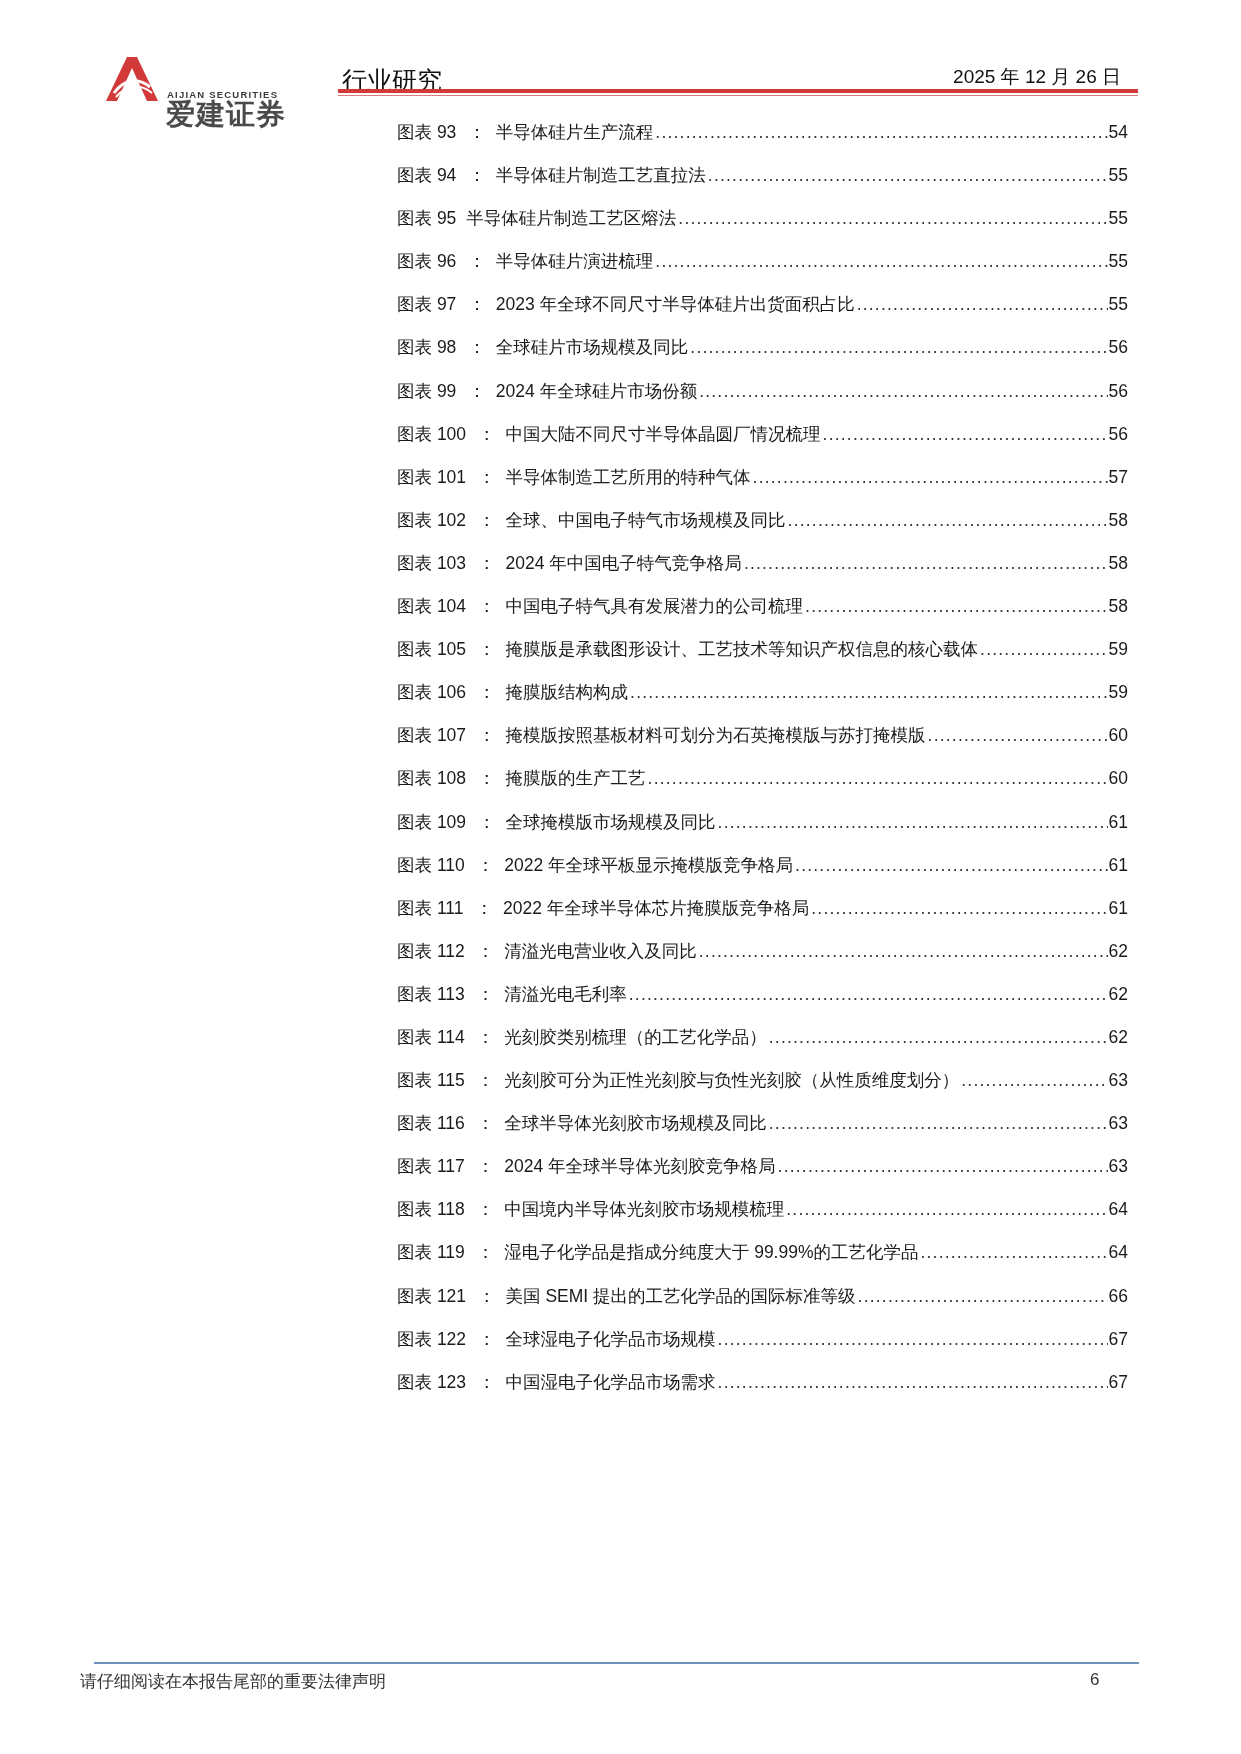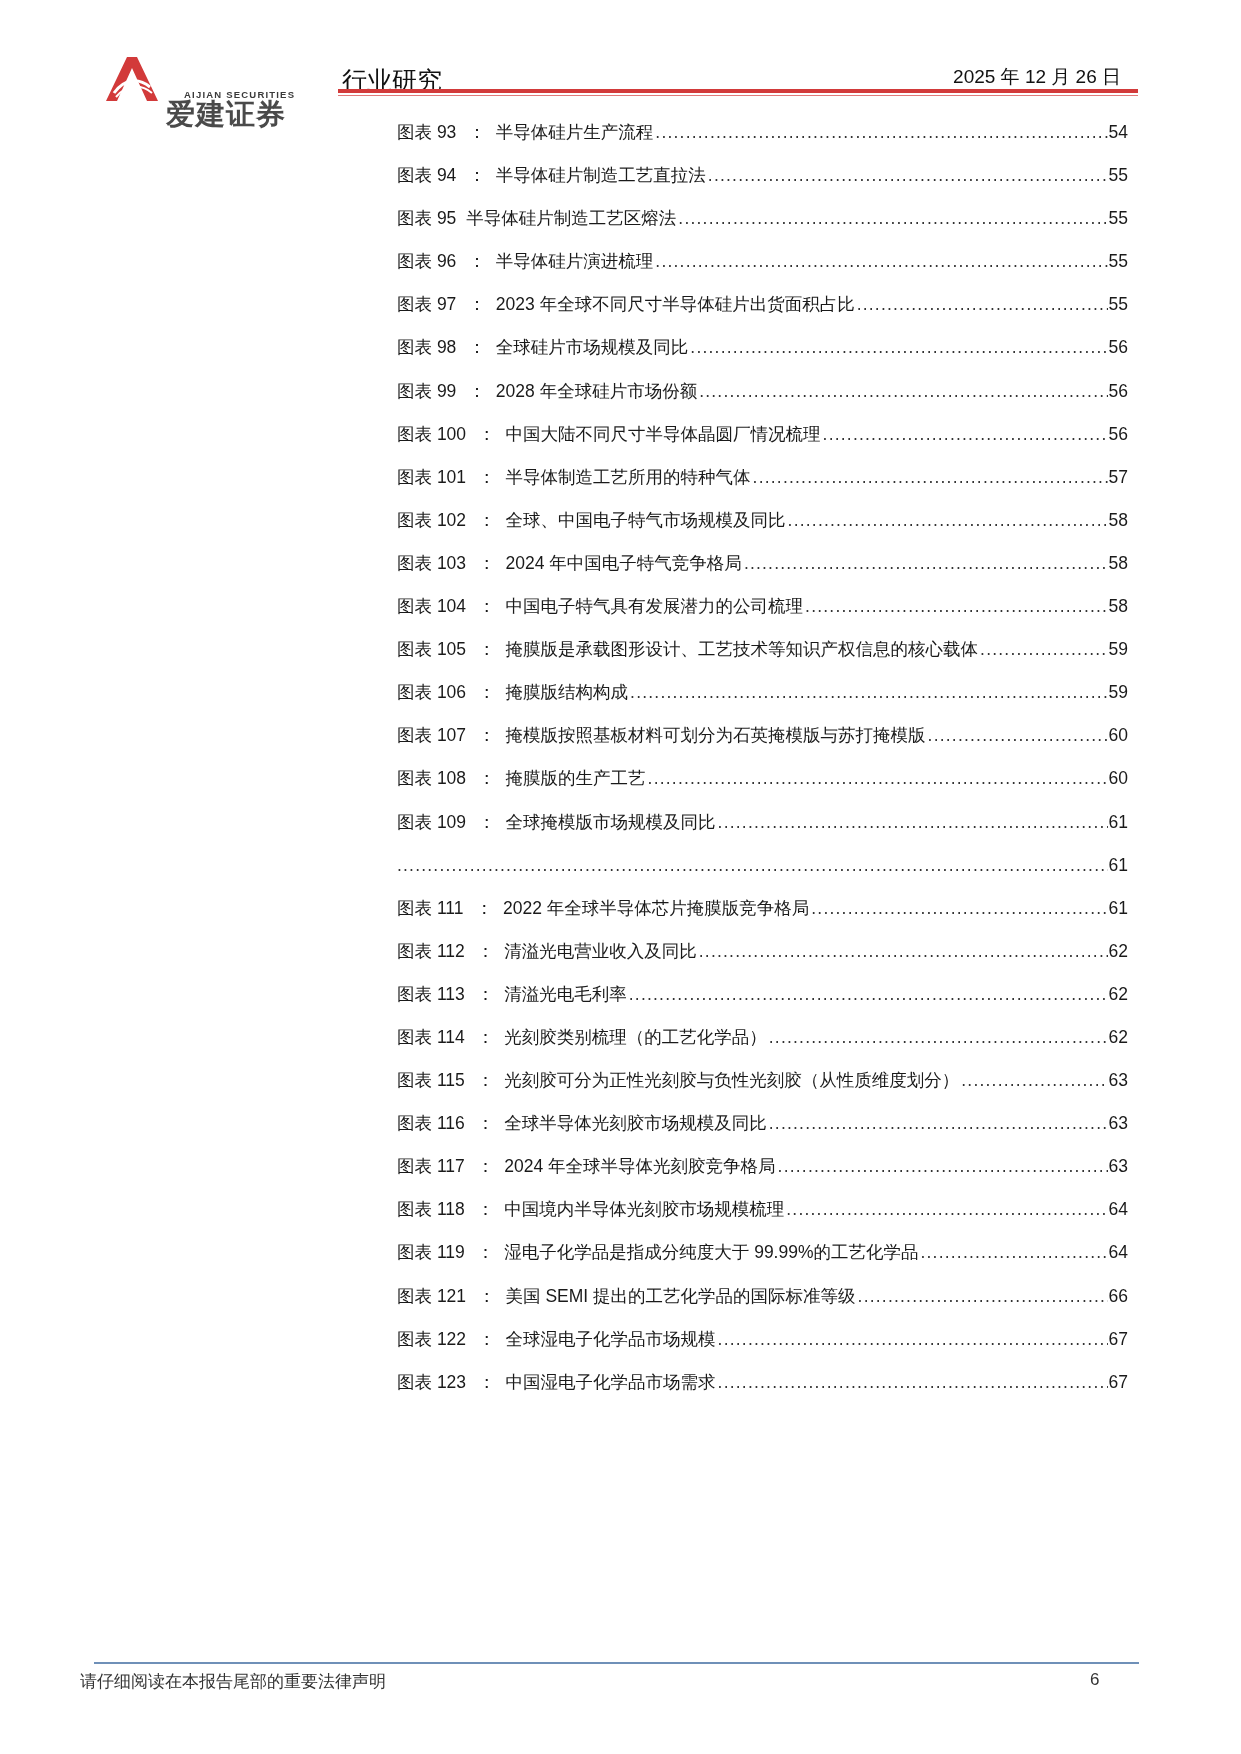--- a/index.html
+++ b/index.html
@@ -45,21 +45,20 @@
     margin-top: 40px;
   }
   .logo-en {
     position: absolute;
     left: 61px; top: 32px;
     font-size: 9.5px;
     font-weight: bold;
     color: #3a3a3a;
     letter-spacing: 1.2px;
     white-space: nowrap;
-    margin-left: 17px;
   }
   .section-label {
     position: absolute;
     left: 342px;
     top: 64px;
     font-size: 25px;
     color: #111;
   }
   .report-date {
     position: absolute;
@@ -199,21 +198,21 @@
     <span class="label"><span class="prefix">图表</span> <span class="num">97</span><span class="colon">：</span><span class="title">2023 年全球不同尺寸半导体硅片出货面积占比</span></span>
     <span class="leader"></span>
     <span class="page">55</span>
   </div>
     <div class="toc-row">
     <span class="label"><span class="prefix">图表</span> <span class="num">98</span><span class="colon">：</span><span class="title">全球硅片市场规模及同比</span></span>
     <span class="leader"></span>
     <span class="page">56</span>
   </div>
     <div class="toc-row">
-    <span class="label"><span class="prefix">图表</span> <span class="num">99</span><span class="colon">：</span><span class="title">2028 年全球硅片市场份额</span></span>
+    <span class="label"><span class="prefix">图表</span> <span class="num">99</span><span class="colon">：</span><span class="title">2024 年全球硅片市场份额</span></span>
     <span class="leader"></span>
     <span class="page">56</span>
   </div>
     <div class="toc-row">
     <span class="label"><span class="prefix">图表</span> <span class="num">100</span><span class="colon">：</span><span class="title">中国大陆不同尺寸半导体晶圆厂情况梳理</span></span>
     <span class="leader"></span>
     <span class="page">56</span>
   </div>
     <div class="toc-row">
     <span class="label"><span class="prefix">图表</span> <span class="num">101</span><span class="colon">：</span><span class="title">半导体制造工艺所用的特种气体</span></span>
@@ -254,20 +253,21 @@
     <span class="label"><span class="prefix">图表</span> <span class="num">108</span><span class="colon">：</span><span class="title">掩膜版的生产工艺</span></span>
     <span class="leader"></span>
     <span class="page">60</span>
   </div>
     <div class="toc-row">
     <span class="label"><span class="prefix">图表</span> <span class="num">109</span><span class="colon">：</span><span class="title">全球掩模版市场规模及同比</span></span>
     <span class="leader"></span>
     <span class="page">61</span>
   </div>
     <div class="toc-row">
+    <span class="label"><span class="prefix">图表</span> <span class="num">110</span><span class="colon">：</span><span class="title">2022 年全球平板显示掩模版竞争格局</span></span>
     <span class="leader"></span>
     <span class="page">61</span>
   </div>
     <div class="toc-row">
     <span class="label"><span class="prefix">图表</span> <span class="num">111</span><span class="colon">：</span><span class="title">2022 年全球半导体芯片掩膜版竞争格局</span></span>
     <span class="leader"></span>
     <span class="page">61</span>
   </div>
     <div class="toc-row">
     <span class="label"><span class="prefix">图表</span> <span class="num">112</span><span class="colon">：</span><span class="title">清溢光电营业收入及同比</span></span>

